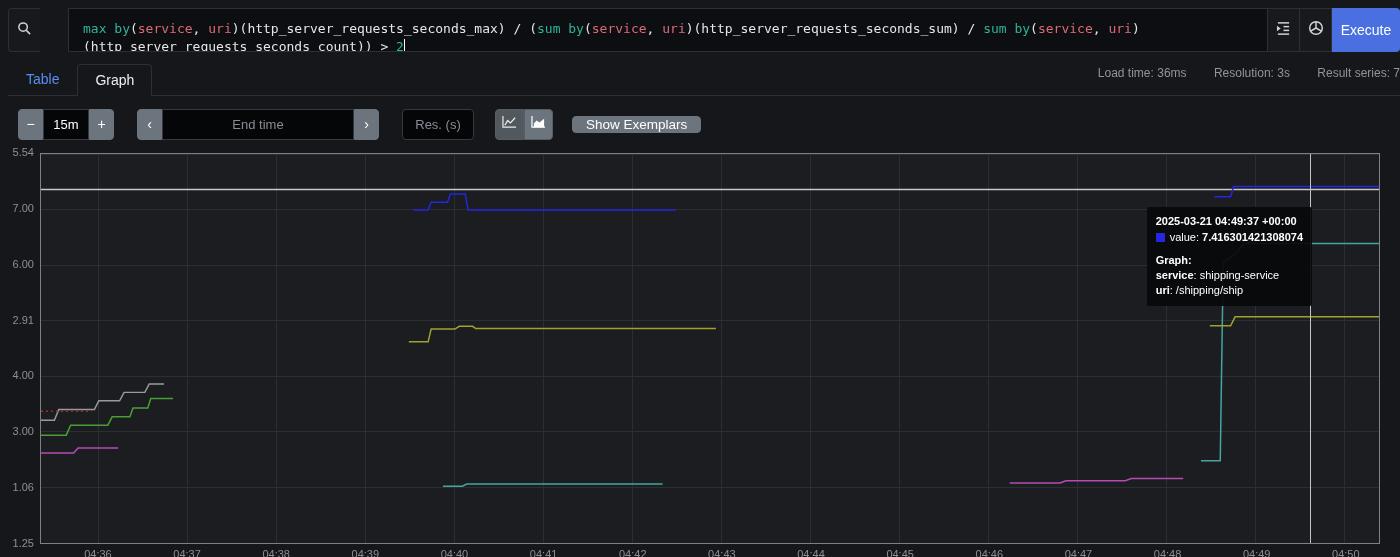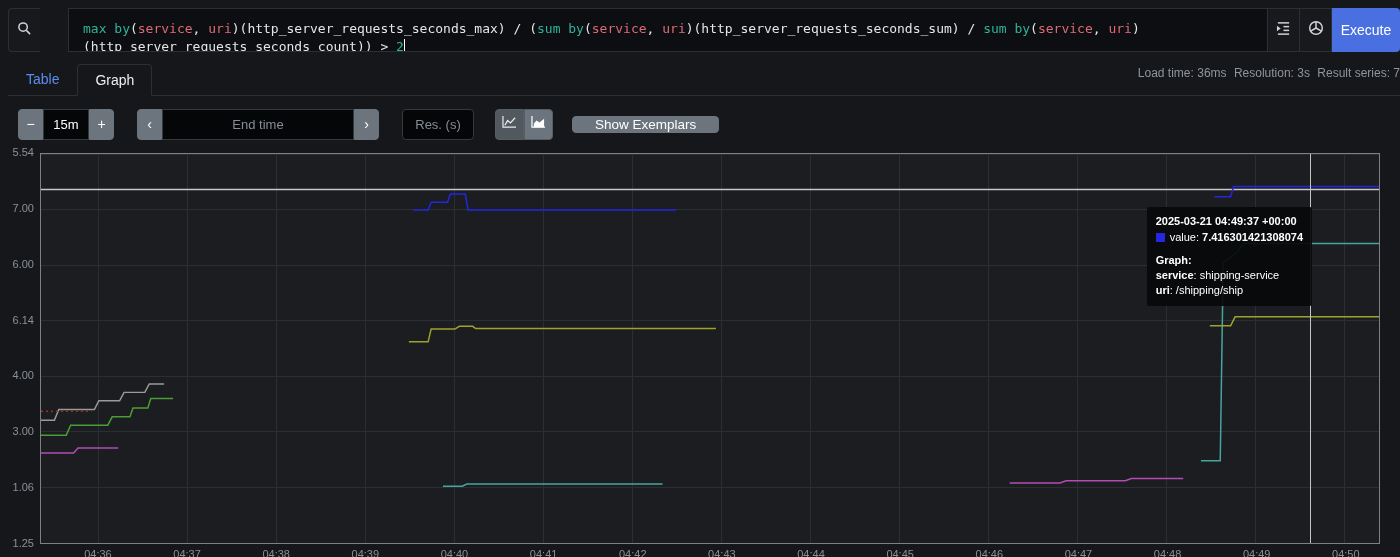--- a/index.html
+++ b/index.html
@@ -21,40 +21,40 @@
                  border-radius:0 4px 4px 0; background:#4a6fe0; font-family:"Liberation Sans",sans-serif; }
 
   
   .tabs-row { display:flex; align-items:flex-end; margin:10px 0 0 8px; border-bottom:1px solid #2c2f33;
               height:34px; padding-right:0; }
   .tab { padding:7px 17px; font-size:14px; cursor:pointer; border:1px solid transparent;
          border-radius:4px 4px 0 0; }
   .tab.inactive { color:#5b8def;margin-top:31px; }
   .tab.active { color:#eceff1; background:#15171b; border-color:#2c2f33; border-bottom-color:#15171b; margin-bottom:-1px; }
   .stats { margin-left:auto; white-space:nowrap; font-size:12px; color:#8f959c; align-self:flex-start; padding-top:4px; }
-  .stats span { margin-left:4px; }
+  .stats span { margin-left:24px; }
 
   
   .toolbar { display:flex; align-items:center; padding:12px 0 0 18px; height:44px; }
   .grp { display:flex; align-items:stretch; height:31px; }
   .tb-btn { background:#6c757d; color:#fff; border:1px solid #6c757d; min-width:25px;
             display:flex; align-items:center; justify-content:center; font-size:14px; cursor:pointer; }
   .tb-btn.first { border-radius:4px 0 0 4px; } .tb-btn.last { border-radius:0 4px 4px 0; }
   .tb-input { background:#050608; border:1px solid #36393e; color:#fff; text-align:center;
               font-size:13px; font-family:"Liberation Sans",sans-serif; outline:none; }
   .tb-input::placeholder { color:#868d94; }
   .dur-input { width:46px; }
   .end-input { width:192px; }
   .res-input { width:72px; border-radius:4px; }
   .toggle-btn { width:29px; display:flex; align-items:center; justify-content:center;
                 border:1px solid #565e64; cursor:pointer; }
   .toggle-btn.active { background:#51585e; } .toggle-btn.idle { background:#6c757d; }
   .toggle-btn.first { border-radius:4px 0 0 4px; } .toggle-btn.last { border-radius:0 4px 4px 0; }
   .exemplars-btn { background:#6c757d; border:1px solid #6c757d; color:#fff; font-size:13.5px;
-                   padding:0 22px; border-radius:4px; cursor:pointer; font-family:"Liberation Sans",sans-serif; }
+                   padding:0 13px; border-radius:4px; cursor:pointer; font-family:"Liberation Sans",sans-serif; }
   .sp22 { width:23px; } .sp20 { width:21px; } .sp18 { width:19px; }
 
   
   .graph-area { position:relative; margin-top:7px; height:418px; width:1400px; }
   .plot { position:absolute; left:40px; top:6px; width:1340px; height:391px;
           border:1px solid #7d8085; background:#1b1d21; }
   .ylab { position:absolute; left:0; width:34px; text-align:right; font-size:11px; color:#8b9096; }
   .xlab { position:absolute; top:401px; width:40px; text-align:center; font-size:11px; color:#8b9096; }
 
   
@@ -200,21 +200,21 @@
     <div class="tt-value">
       <span class="swatch" style="background: rgb(37, 38, 224);"></span><span>value:</span> <b>7.416301421308074</b>
     </div>
     <div class="tt-series">Graph:</div>
     <div class="tt-label"><b>service</b>: <span>shipping-service</span></div>
     <div class="tt-label"><b>uri</b>: <span>/shipping/ship</span></div>
   </div>
 <span class="ylab" style="top: -1px;">5.54</span>
     <span class="ylab" style="top: 54.8571px;">7.00</span>
     <span class="ylab" style="top: 110.714px;">6.00</span>
-    <span class="ylab" style="top: 166.571px;">6.14</span>
+    <span class="ylab" style="top: 166.571px;">2.91</span>
     <span class="ylab" style="top: 222.429px;">4.00</span>
     <span class="ylab" style="top: 278.286px;">3.00</span>
     <span class="ylab" style="top: 334.143px;">1.06</span>
     <span class="ylab" style="top: 390px;">1.25</span>
     <span class="xlab" style="left: 77.9379px;">04:36</span>
     <span class="xlab" style="left: 167.073px;">04:37</span>
     <span class="xlab" style="left: 256.208px;">04:38</span>
     <span class="xlab" style="left: 345.344px;">04:39</span>
     <span class="xlab" style="left: 434.479px;">04:40</span>
     <span class="xlab" style="left: 523.614px;">04:41</span>

